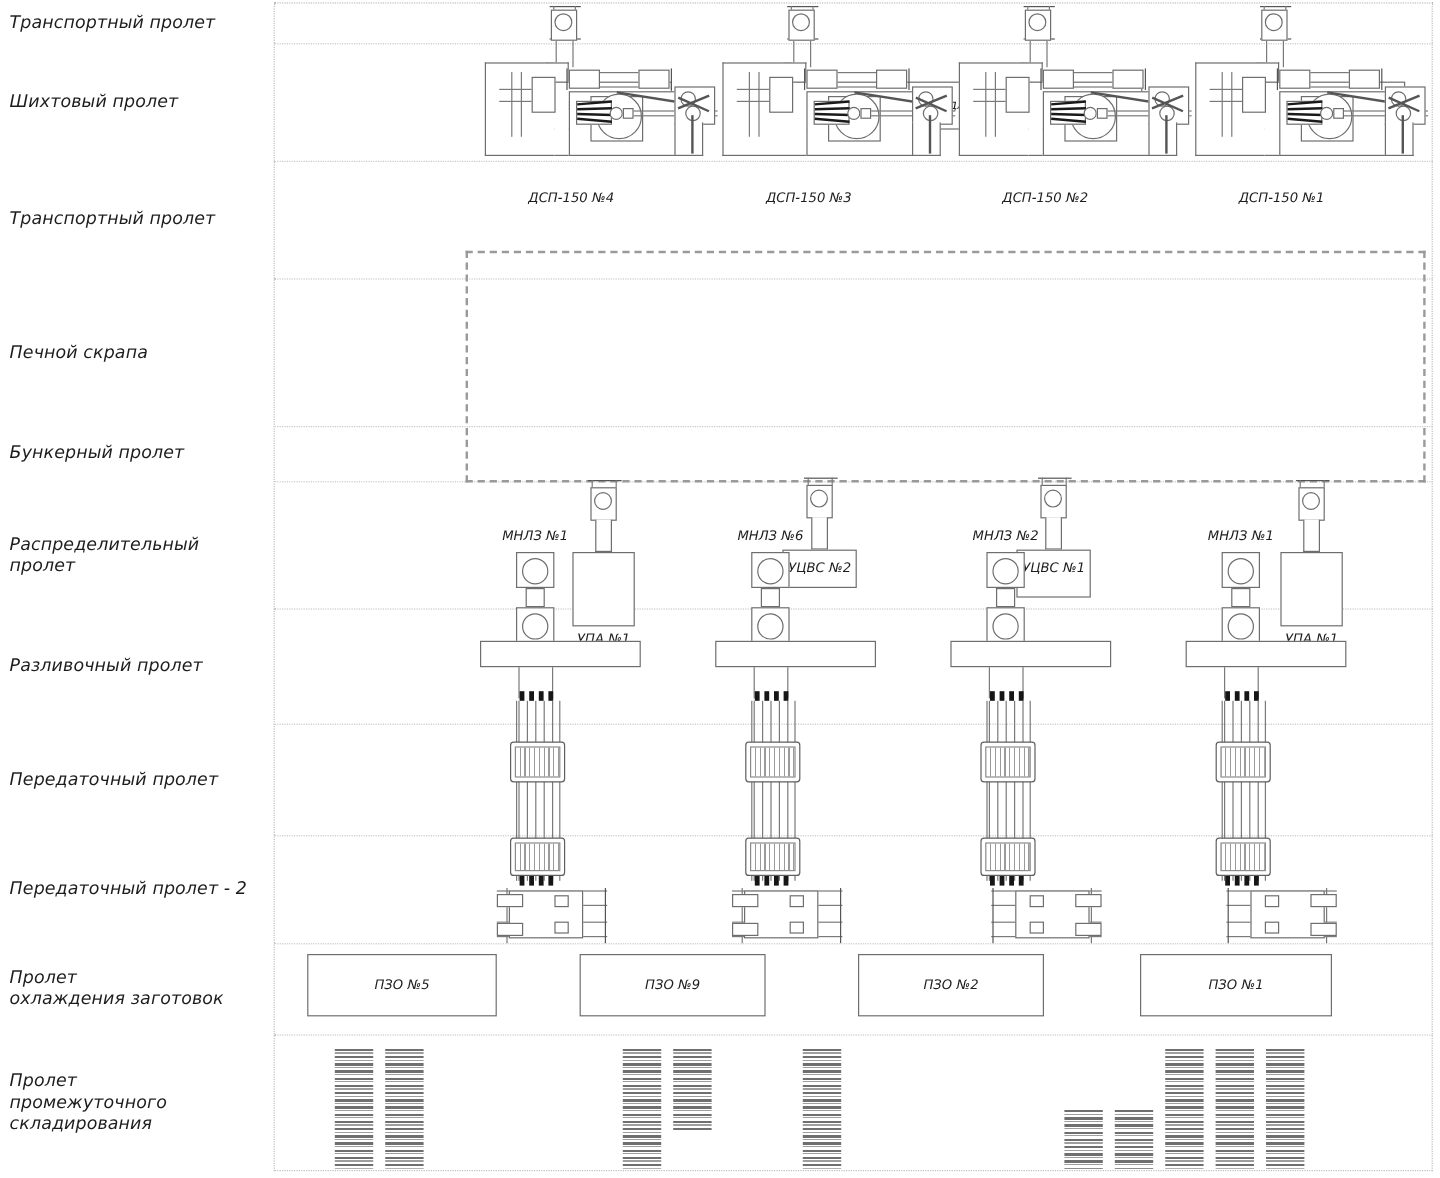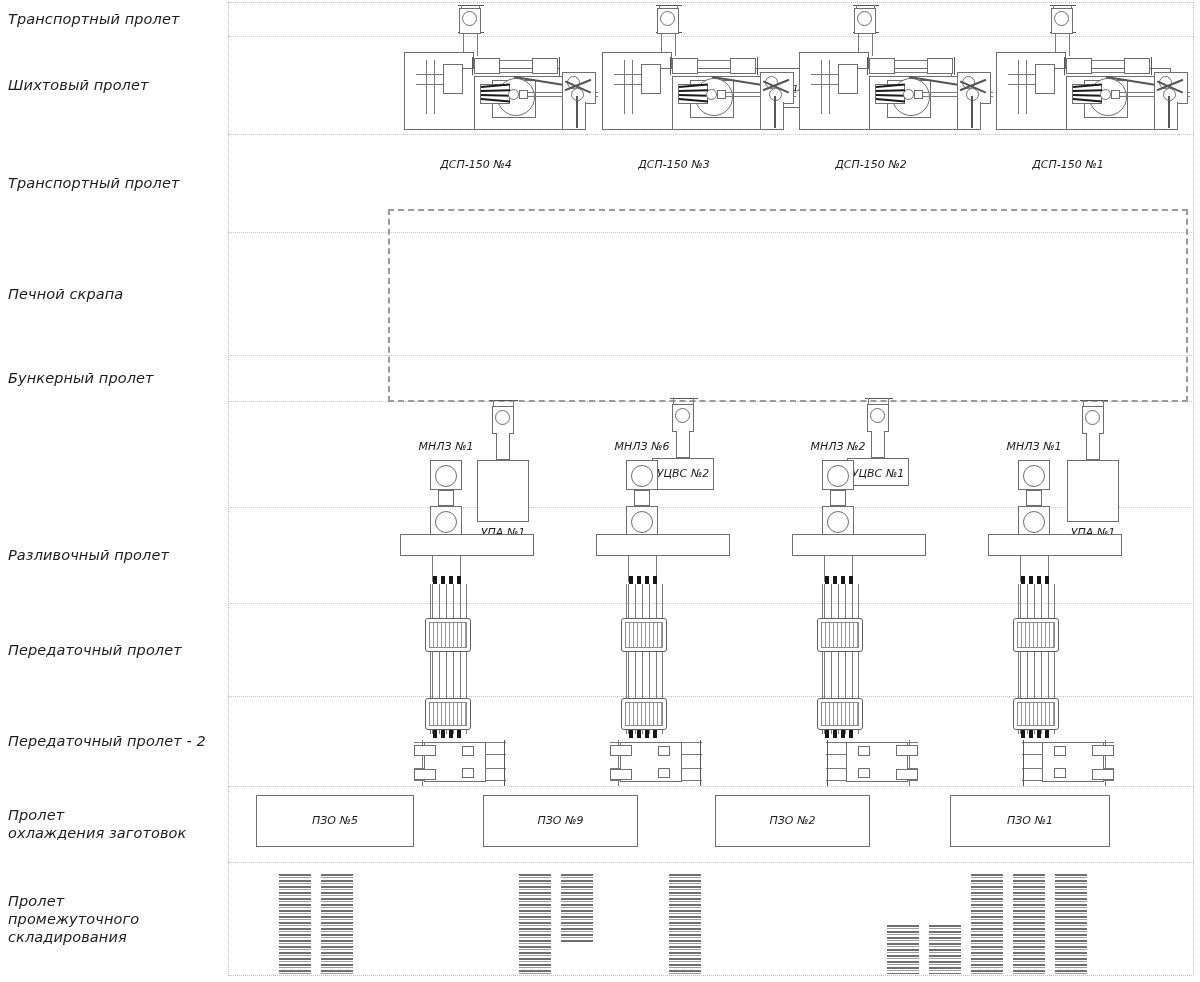--- a/index.html
+++ b/index.html
@@ -100,20 +100,23 @@
         <div>Шихтовый пролет</div>
       </div>
       <div class="row-label" style="top: 174px;">
         <div>Транспортный пролет</div>
       </div>
       <div class="row-label" style="top: 284.5px;">
         <div>Печной скрапа</div>
       </div>
       <div class="row-label" style="top: 369px;">
         <div>Бункерный пролет</div>
+      </div>
+      <div class="row-label" style="top: 445px;">
+        <div>Распределительный пролет</div>
       </div>
       <div class="row-label" style="top: 546px;">
         <div>Разливочный пролет</div>
       </div>
       <div class="row-label" style="top: 640.5px;">
         <div>Передаточный пролет</div>
       </div>
       <div class="row-label" style="top: 732px;">
         <div>Передаточный пролет - 2</div>
       </div>
@@ -378,21 +381,21 @@
         </div>
         <div style="position: absolute; left: 619px; top: 398px; width: 82px; height: 170px;">
           <div class="ln thk" style="left: 18px; top: 0px; width: 28px; height: 1px;"></div>
           <div class="ln " style="left: 21px; top: 0px; width: 1px; height: 9px;"></div>
           <div class="ln " style="left: 41px; top: 0px; width: 1px; height: 9px;"></div>
           <div class="ladle" style="left: 20px; top: 6px; width: 22px; height: 28px;">
             <div class="shell"></div>
             <div class="circ" style="left: 3px; top: 4px; width: 15px; height: 15px;"></div>
           </div>
           <div class="box" style="left: 24px; top: 33px; width: 14px; height: 27px; border-top: none;"></div>
-          <div class="box" style="left: 0px; top: 60px; width: 62px; height: 28px;">
+          <div class="box" style="left: 0px; top: 60px; width: 62px; height: 40px;">
             <div class="box-lbl" style="top: 8px;">УЦВС №1</div>
           </div>
         </div>
         <div style="position: absolute; left: 839px; top: 400px; width: 72px; height: 170px;">
           <div class="ln thk" style="left: 13px; top: 0px; width: 28px; height: 1px;"></div>
           <div class="ln " style="left: 16px; top: 0px; width: 1px; height: 9px;"></div>
           <div class="ln " style="left: 36px; top: 0px; width: 1px; height: 9px;"></div>
           <div class="ladle" style="left: 15px; top: 6px; width: 22px; height: 28px;">
             <div class="shell"></div>
             <div class="circ" style="left: 3px; top: 4px; width: 15px; height: 15px;"></div>

